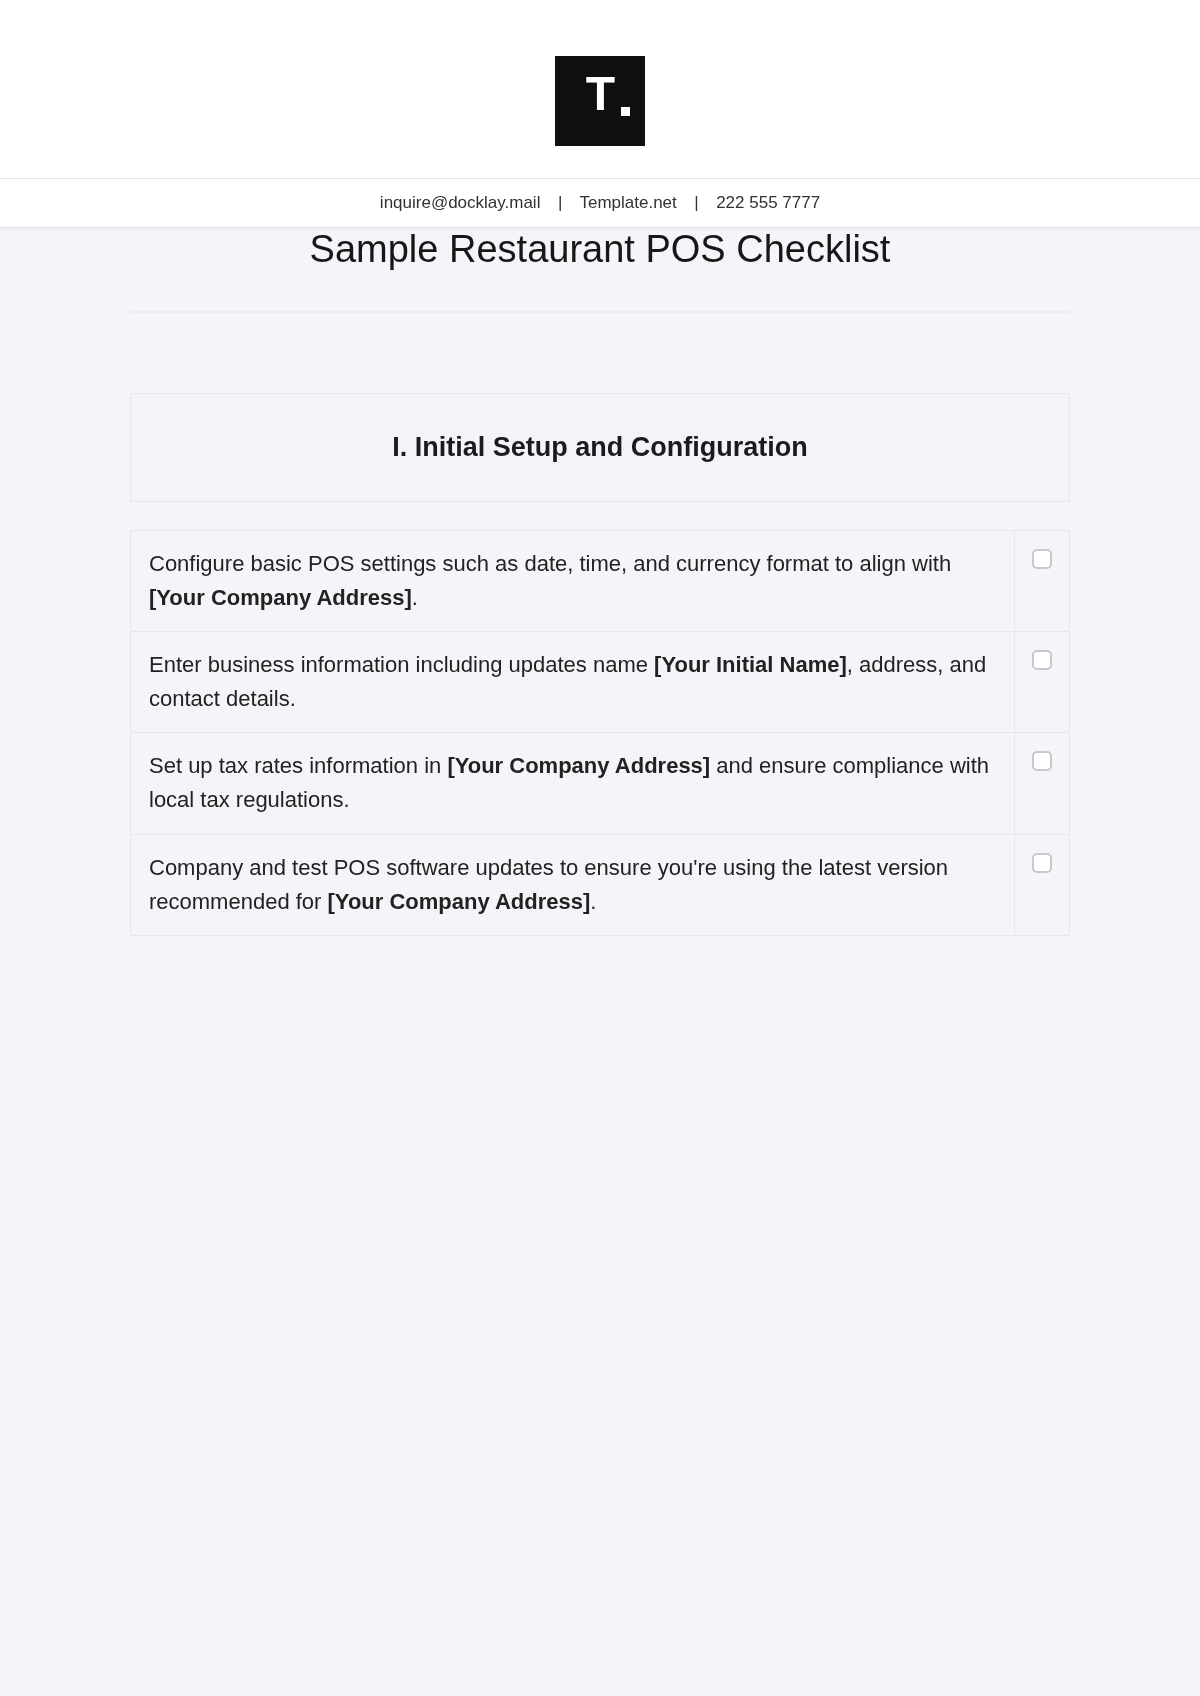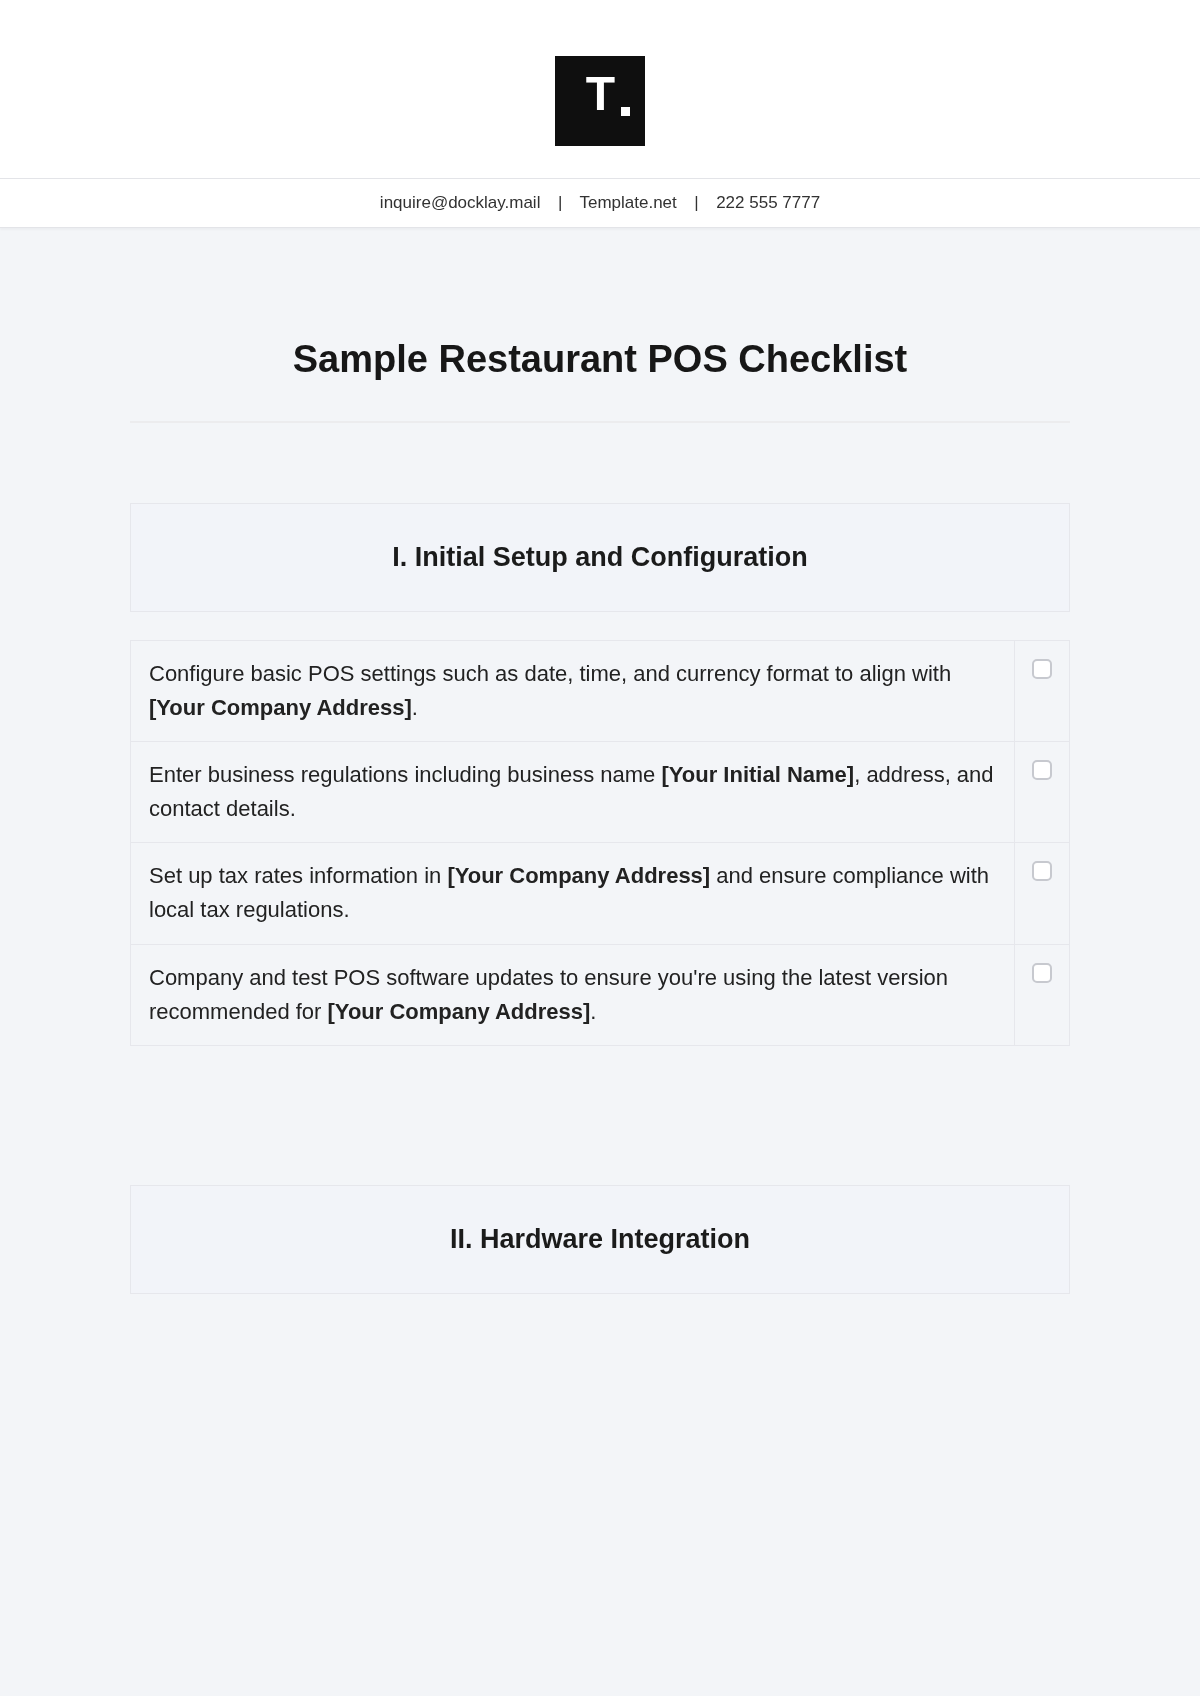--- a/index.html
+++ b/index.html
@@ -55,23 +55,22 @@
     background: #fff;
     box-shadow: 0 2px 2px rgba(0,0,0,0.03);
   }
   .contact-bar .sep { margin: 0 8px; }
   .doc-body {
     padding: 0 130px;
   }
   .title {
     text-align: center;
     font-size: 38px;
-    font-weight: 700;
+    font-weight: 400;
     color: #171717;
-    margin-top: 110px;
     margin-bottom: 40px;
   }
   .hr {
     border: none;
     border-top: 2px solid #ececee;
     margin-bottom: 80px;
   }
   .section-header {
     background: #f2f4f9;
     border: 1px solid #e6e7ec;
@@ -150,21 +149,21 @@
       <div class="row">
         <div class="cell-text">
           <span>Configure basic POS settings such as date, time, and currency format to align with </span><b>[Your Company Address]</b><span>.</span>
         </div>
         <div class="cell-check">
           <div class="checkbox"></div>
         </div>
       </div>
       <div class="row">
         <div class="cell-text">
-          <span>Enter business regulations including business name </span><b>[Your Initial Name]</b><span>, address, and contact details.</span>
+          <span>Enter business information including updates name </span><b>[Your Initial Name]</b><span>, address, and contact details.</span>
         </div>
         <div class="cell-check">
           <div class="checkbox"></div>
         </div>
       </div>
       <div class="row">
         <div class="cell-text">
           <span>Set up tax rates information in </span><b>[Your Company Address]</b><span> and ensure compliance with local tax regulations.</span>
         </div>
         <div class="cell-check">
@@ -176,16 +175,15 @@
           <span>Company and test POS software updates to ensure you're using the latest version recommended for </span><b>[Your Company Address]</b><span>.</span>
         </div>
         <div class="cell-check">
           <div class="checkbox"></div>
         </div>
       </div>
     </div>
 
     <div class="section-gap"></div>
 
-    <div class="section-header">II. Hardware Integration</div>
 
   </div>
 </div>
 
 </body></html>

